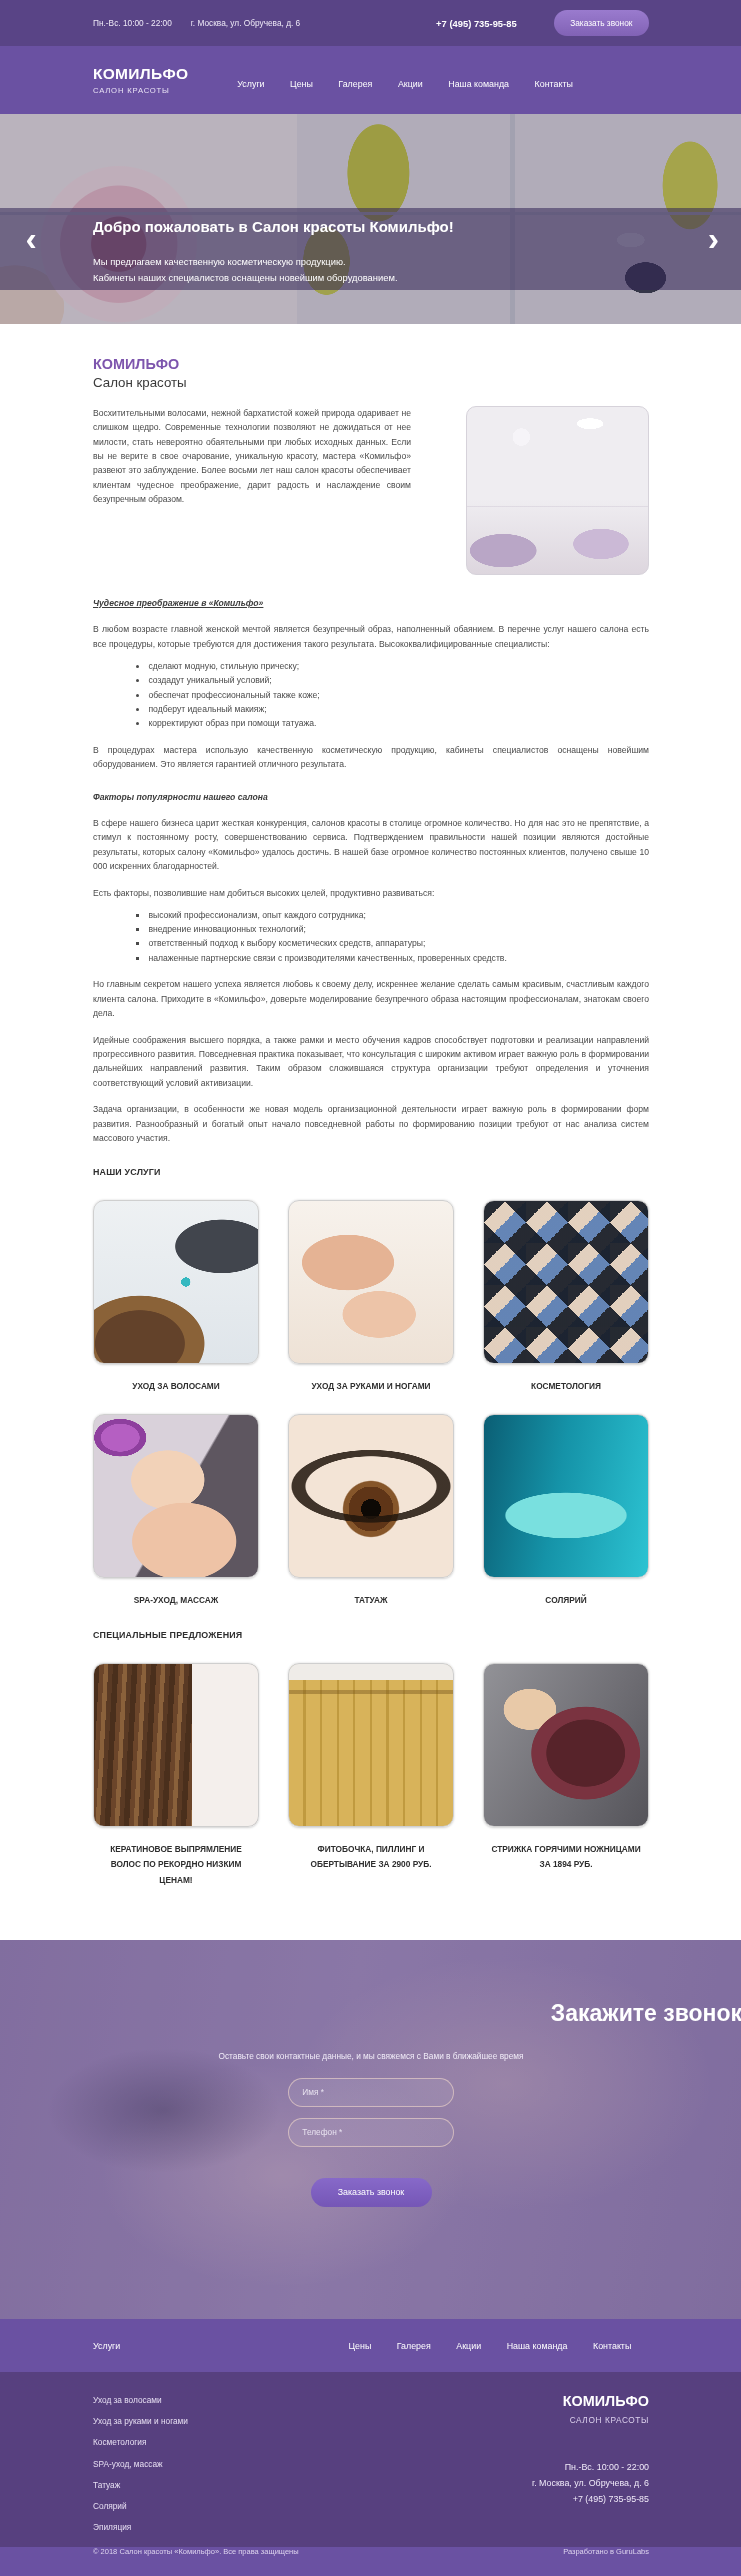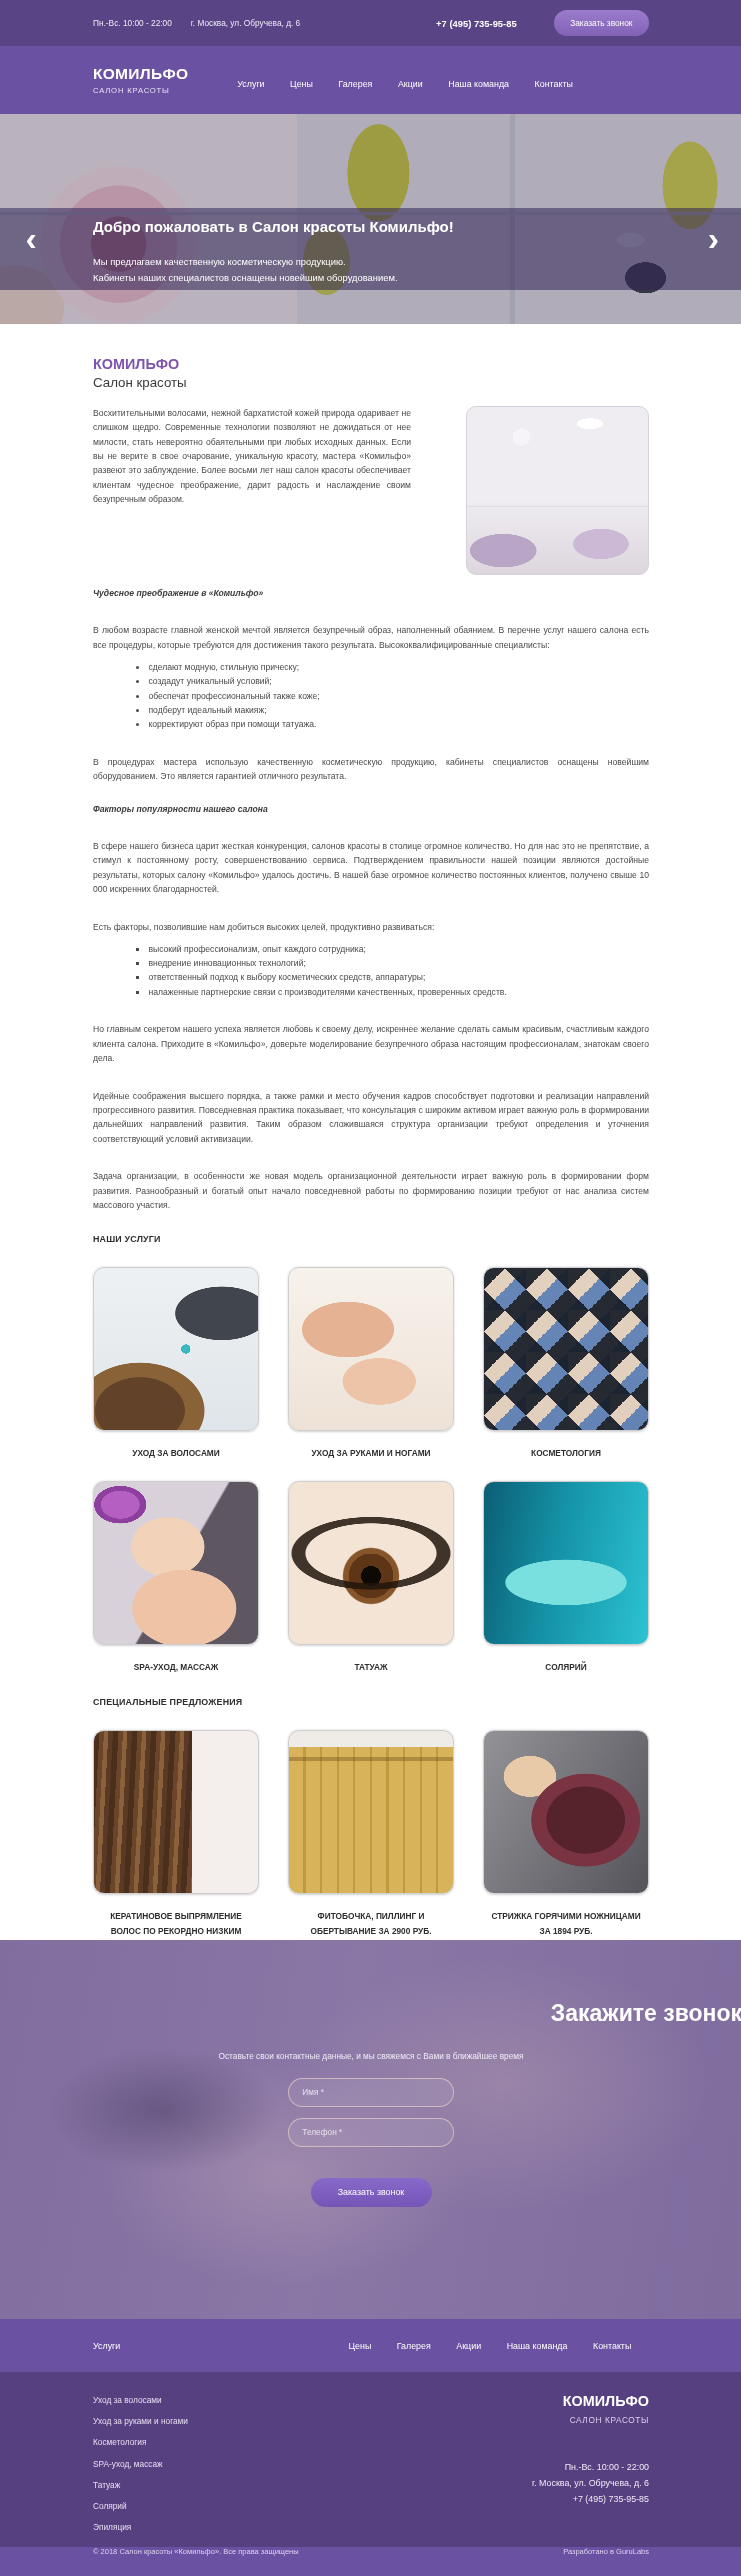--- a/index.html
+++ b/index.html
@@ -54,23 +54,23 @@
   .about-text { width:318px; font-size:8.6px; line-height:14.4px; color:#4a4a4a; text-align:justify; }
   .about-img { margin-left:auto; width:183px; height:169px; border-radius:10px; border:0.6px solid #d6d2da;
     background:
       radial-gradient(22px 8.9px at 68% 10%, #ffffff 0 60%, transparent 61%),
       radial-gradient(14.4px 14.4px at 30% 18%, #f6f4f8 0 60%, transparent 61%),
       radial-gradient(66px 33px at 20% 86%, #b9a6c6 0 50%, transparent 51%),
       radial-gradient(55px 30px at 74% 82%, #cbb9d6 0 50%, transparent 51%),
       linear-gradient(0deg, transparent 0 40%, rgba(180,170,190,0.25) 40% 41%, transparent 41%),
       linear-gradient(180deg, #efedf1 0 55%, #ddd6de); }
   .body-copy { font-size:8.6px; line-height:14.4px; color:#4a4a4a; text-align:justify; }
-  .body-copy p { margin-top:23px; }
+  .body-copy p { margin-top:12px; }
   .it-head { font-style:italic; font-weight:bold; color:#3c3c3c; margin-top:18px; font-size:8.6px; }
-  .it-head.first { margin-top:11px; }
+  .it-head.first { margin-top:21px;text-decoration:underline; }
   .body-copy ul { margin-top:7.7px; padding-left:14.4px; }
   .body-copy ul.sq { list-style-type:square; }
   .body-copy li { line-height:14.4px;margin-left:41px; }
 
   .sec-title { margin-top:22px; font-size:8.9px; font-weight:bold; color:#2e2e2e; letter-spacing:0.2px; }
   .cards { display:flex; justify-content:space-between; margin-top:23px; }
   .cards.second { margin-top:20px; }
   .card { width:166px; text-align:center; cursor:pointer; }
   .card-img { width:166px; height:164px; border-radius:11px; border:0.6px solid #cfcfcf; box-shadow:0 0.6px 2.2px rgba(0,0,0,0.18); }
   .card-label { margin:14.4px auto 0; max-width:155px; font-size:8.3px; font-weight:bold; color:#2e2e2e; line-height:15.5px; }

